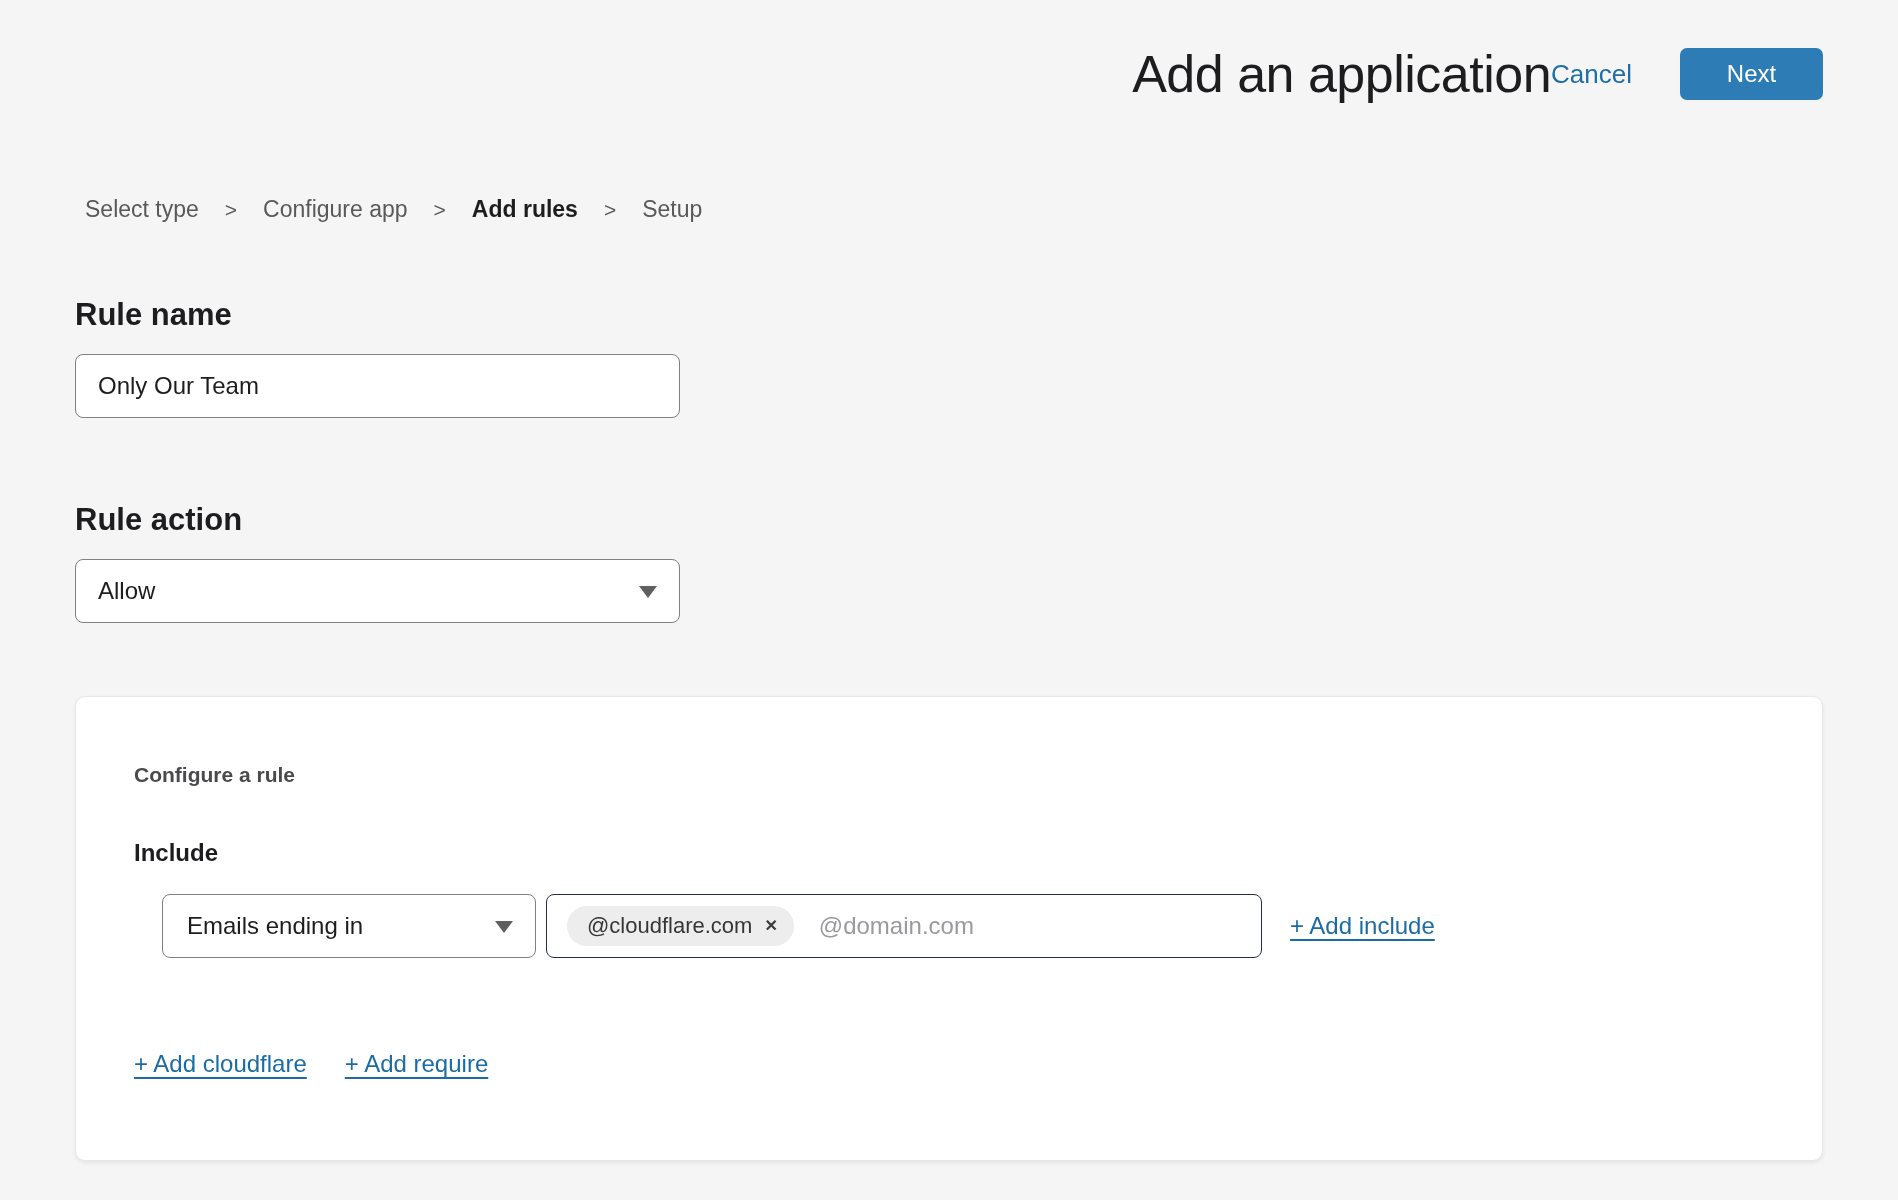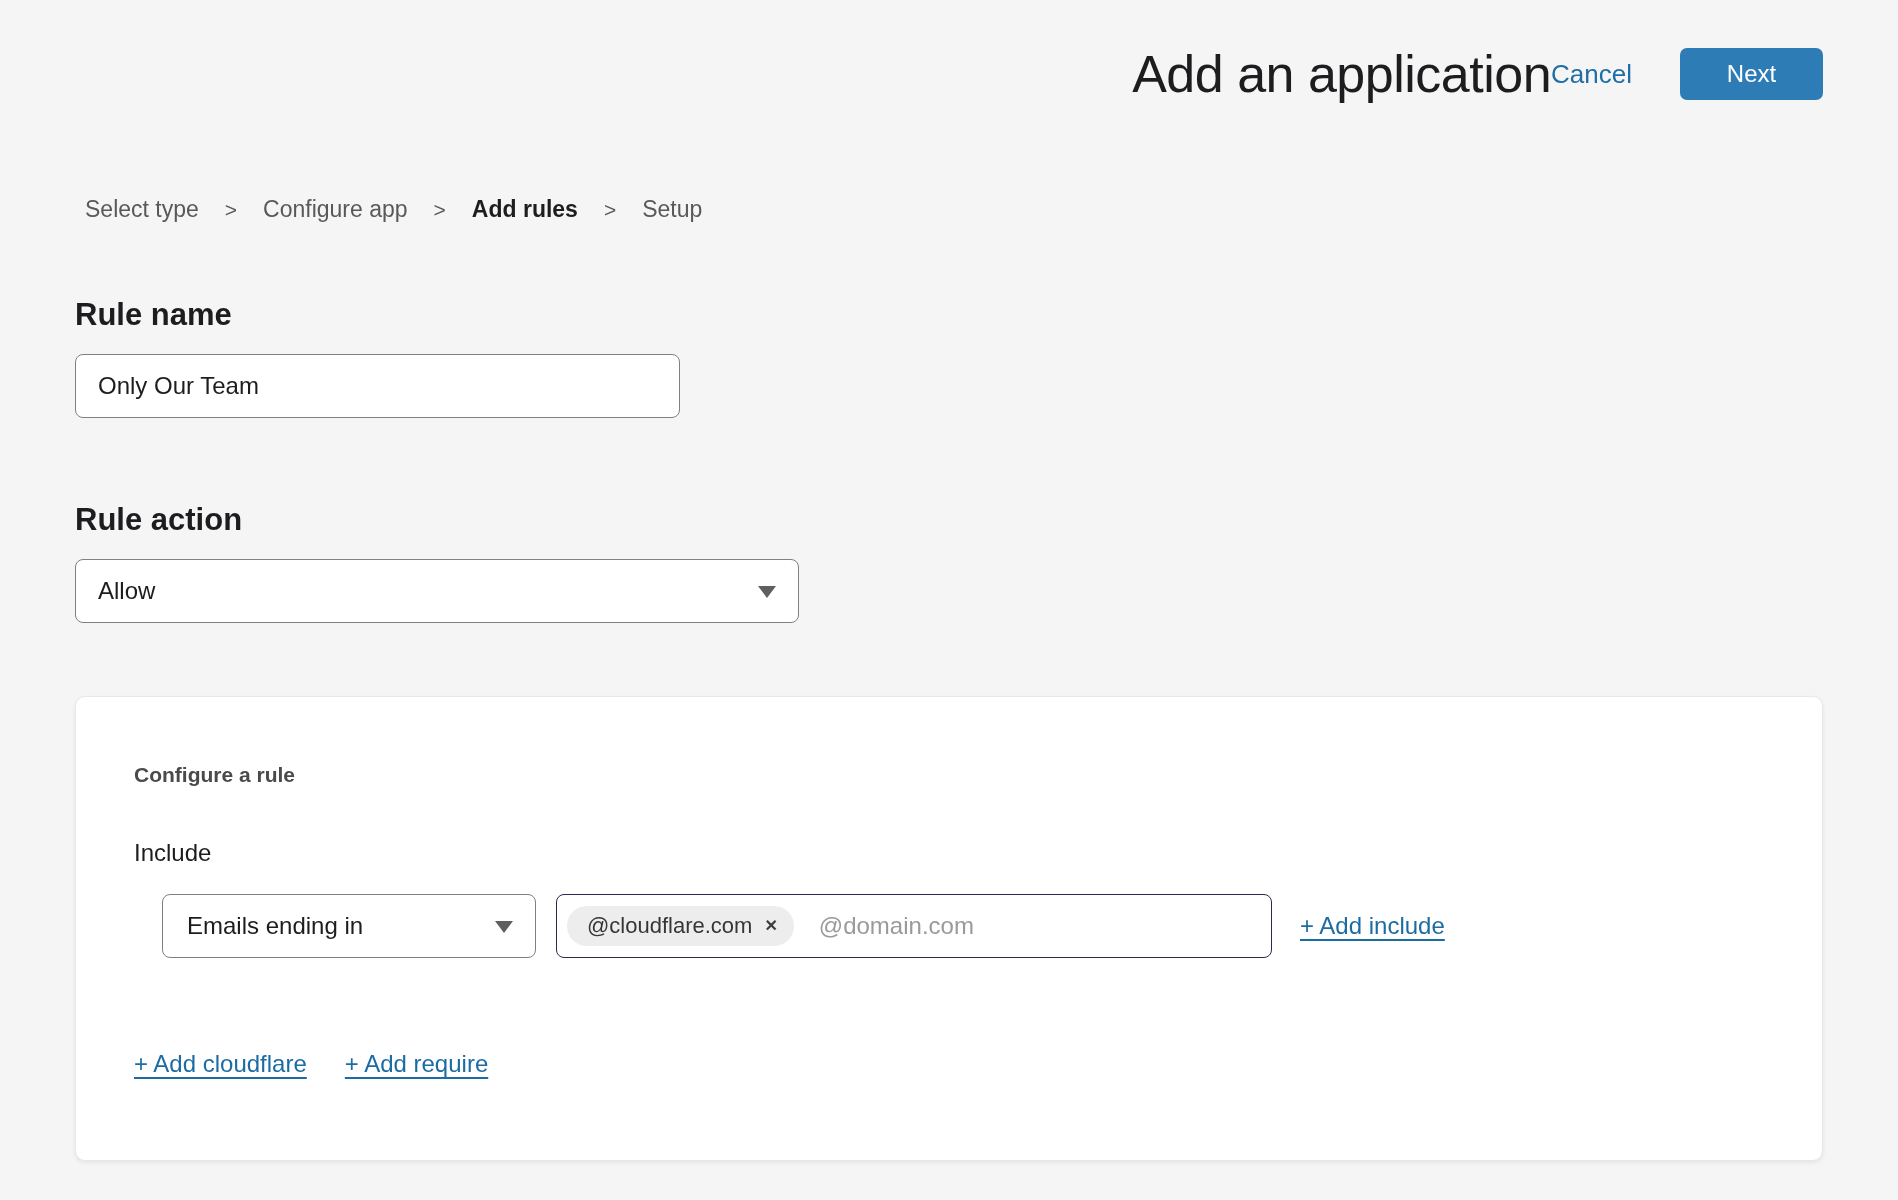--- a/index.html
+++ b/index.html
@@ -77,21 +77,21 @@
     font-size:24px;
     font-family:inherit;
     color:#1d1d1f;
     padding:0 22px;
     outline:none;
   }
 
   .select-box {
     position:relative;
     margin-top:21px;
-    width:724px; height:64px;
+    width:605px; height:64px;
     border:1px solid #808080;
     border-radius:8px;
     background:#ffffff;
     display:flex;
     align-items:center;
     padding:0 22px;
     font-size:24px;
     cursor:pointer;
   }
   .caret {
@@ -115,21 +115,21 @@
     padding:66px 58px 82px 58px;
   }
   .card-title {
     font-size:21px;
     font-weight:bold;
     color:#4a4a4c;
   }
   .include-label {
     margin-top:52px;
     font-size:24px;
-    font-weight:normal;
+    font-weight:bold;
     color:#1d1d1f;
   }
   .rule-row {
     margin-top:27px;
     display:flex;
     align-items:center;
   }
   .rule-select {
     position:relative;
     width:374px; height:64px;
@@ -138,28 +138,28 @@
     background:#ffffff;
     display:flex;
     align-items:center;
     padding:0 24px;
     font-size:24px;
     cursor:pointer;
     flex:none;
     margin-left:28px;
   }
   .tag-input {
-    margin-left:20px;
+    margin-left:10px;
     width:716px; height:64px;
     border:1px solid #272c4e;
     border-radius:8px;
     background:#ffffff;
     display:flex;
     align-items:center;
-    padding:0 12px 0 10px;
+    padding:0 12px 0 20px;
     flex:none;
   }
   .chip {
     display:flex;
     align-items:center;
     background:#ededee;
     border-radius:20px;
     height:40px;
     padding:0 16px 0 20px;
     font-size:22px;

